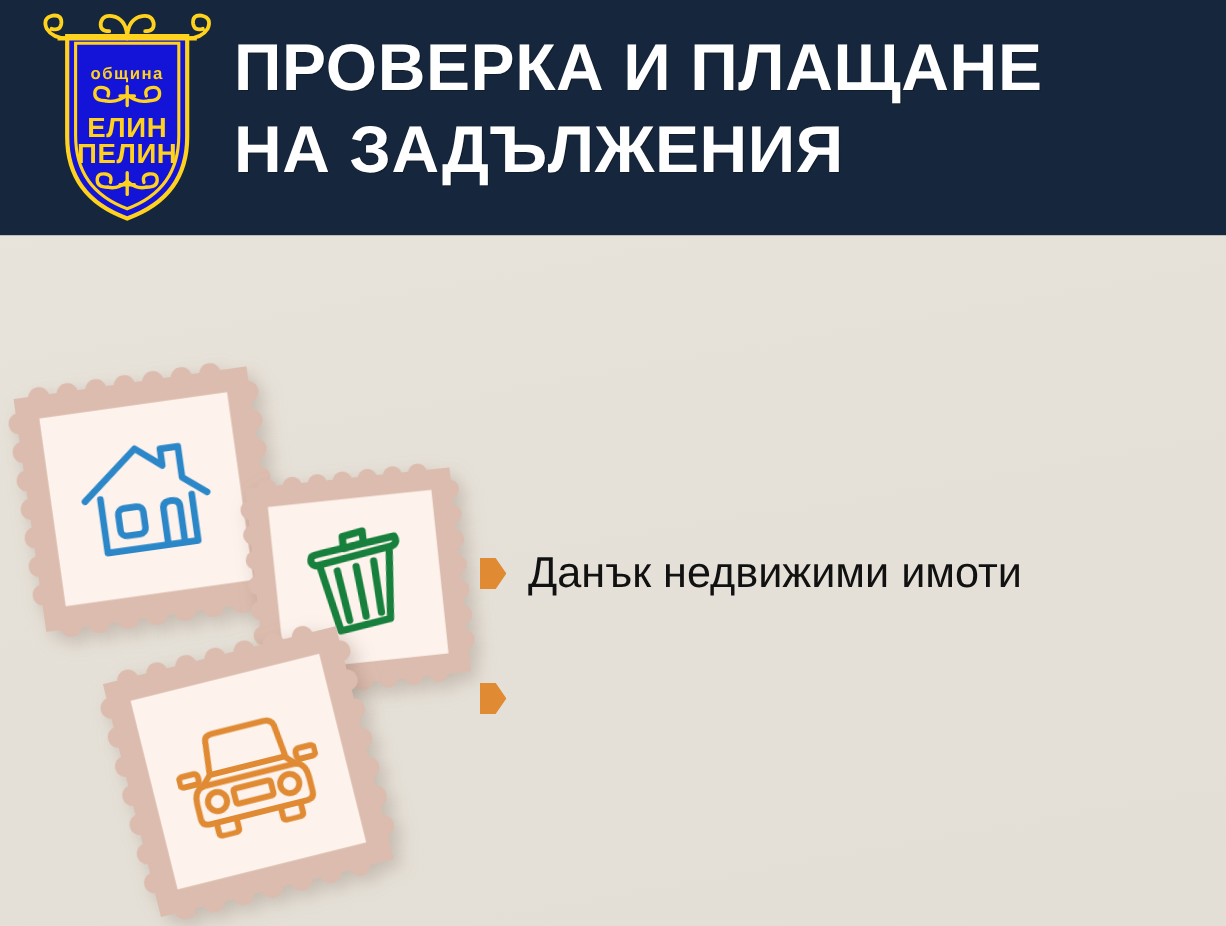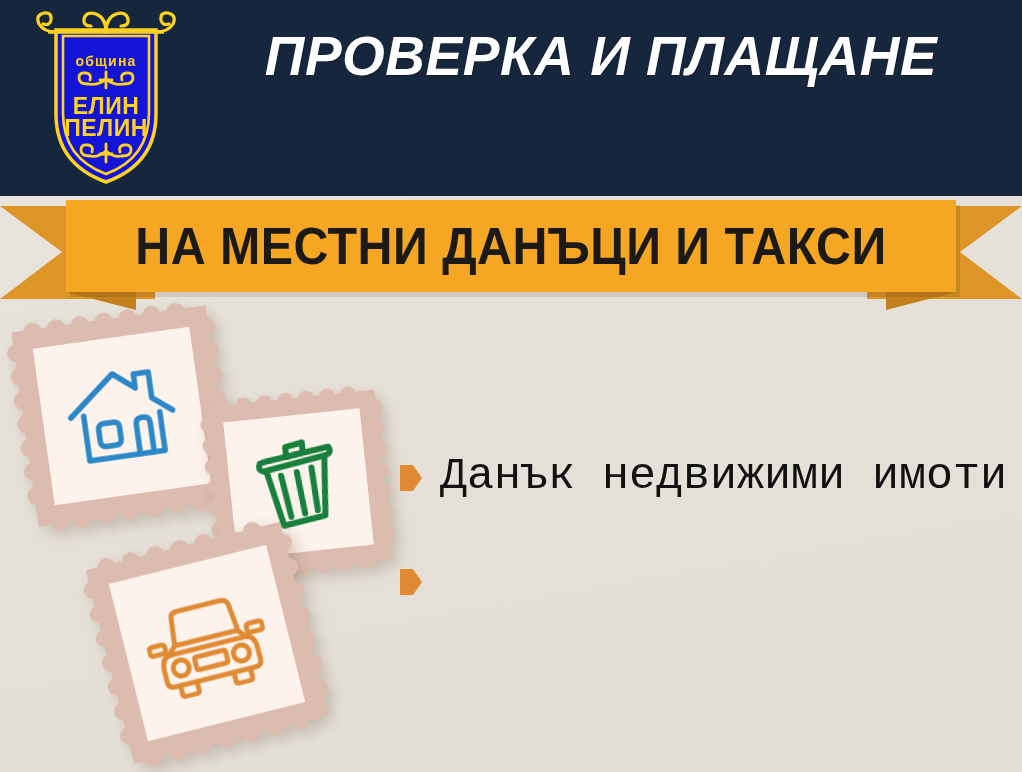--- a/index.html
+++ b/index.html
@@ -40,30 +40,29 @@
     left: 26px; top: 6px;
     width: 160px; height: 182px;
     z-index: 7;
   }
   .logo-wrap svg { display: block; width: 100%; height: 100%; }
 
   .header-title {
     position: absolute;
     left: 195px; top: 22px;
     width: 812px;
-    text-align: center;
+    text-align: left;
     color: #ffffff;
     font-family: "Liberation Sans", sans-serif;
     font-weight: bold;
     font-size: 55px;
     line-height: 68px;
     letter-spacing: 0.5px;
     z-index: 7;
     text-shadow: 1px 1px 0 rgba(0,0,0,0.25);
-    font-style: italic;
   }
   .header-title .line2 { display: block; }
 
   
   .ribbon {
     position: absolute;
     left: 0; top: 196px;
     width: 1022px;
     height: 110px;
     z-index: 6;
@@ -182,22 +181,22 @@
     flex: 0 0 auto;
     width: 22px;
     height: 26px;
     background: #e08a33;
     margin-right: 18px;
     margin-top: 2px;
     clip-path: polygon(0 0, 13px 0, 22px 13px, 13px 26px, 0 26px);
   }
 
   .bullet-label {
-    font-family: Liberation Mono, monospace;
-    font-size: 45px;
+    font-family: Liberation Sans, sans-serif;
+    font-size: 36px;
     color: #111111;
     line-height: 1.05;
     white-space: nowrap;
   }
 </style>
 </head>
 <body>
 
 <div id="poster">
 
@@ -236,31 +235,23 @@
         <path d="M96 150 Q105 150 105 144 Q105 138 98 139 Q92 140 94 146"></path>
         <path d="M64 150 Q72 152 80 145 Q88 152 96 150"></path>
         <path d="M80 138 L80 156"></path>
         <path d="M74 148 L86 148"></path>
       </g>
     </svg>
   </div>
 
   <div class="header-title">
     <span>ПРОВЕРКА И ПЛАЩАНЕ</span>
-  </div>
-
-  <div class="ribbon">
-    <div class="ribbon-tail left"></div>
-    <div class="ribbon-tail right"></div>
-    <div class="ribbon-shadow-left"></div>
-    <div class="ribbon-shadow-right"></div>
-    <div class="ribbon-main">
-      <span class="ribbon-text">НА МЕСТНИ ДАНЪЦИ И ТАКСИ</span>
-    </div>
-  </div>
+    <span class="line2">НА ЗАДЪЛЖЕНИЯ</span>
+  </div>
+
 
   <div class="stamp" id="card-house">
     <div class="scallop" style="left:-7px;top:12px;width:18px;height:18px"></div>
     <div class="scallop" style="left:-7px;top:36px;width:18px;height:18px"></div>
     <div class="scallop" style="left:-7px;top:60px;width:18px;height:18px"></div>
     <div class="scallop" style="left:-7px;top:84px;width:18px;height:18px"></div>
     <div class="scallop" style="left:-7px;top:108px;width:18px;height:18px"></div>
     <div class="scallop" style="left:-7px;top:132px;width:18px;height:18px"></div>
     <div class="scallop" style="left:-7px;top:156px;width:18px;height:18px"></div>
     <div class="scallop" style="right:-7px;top:12px;width:18px;height:18px"></div>

